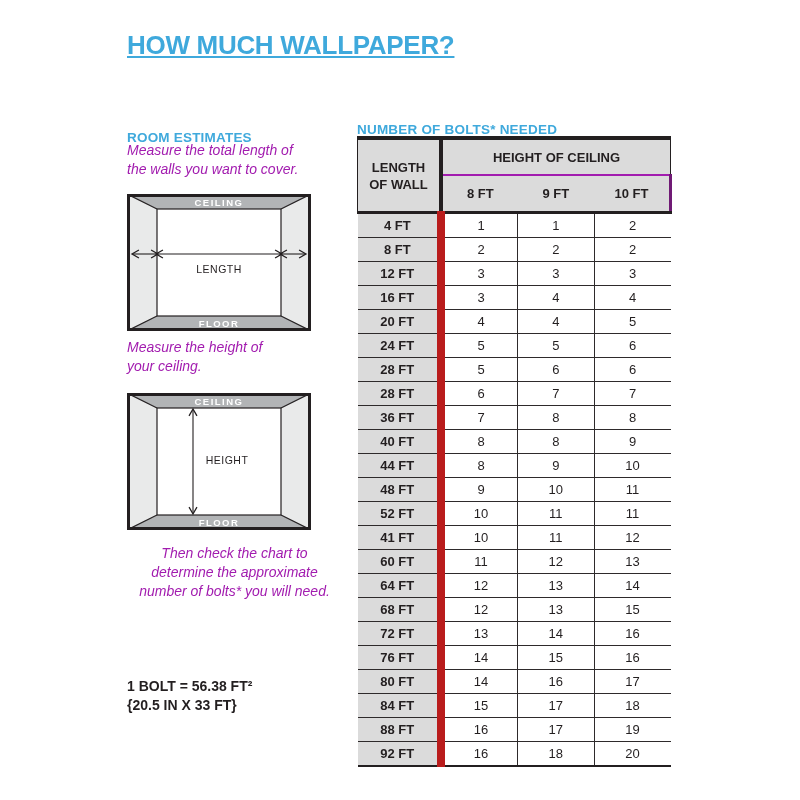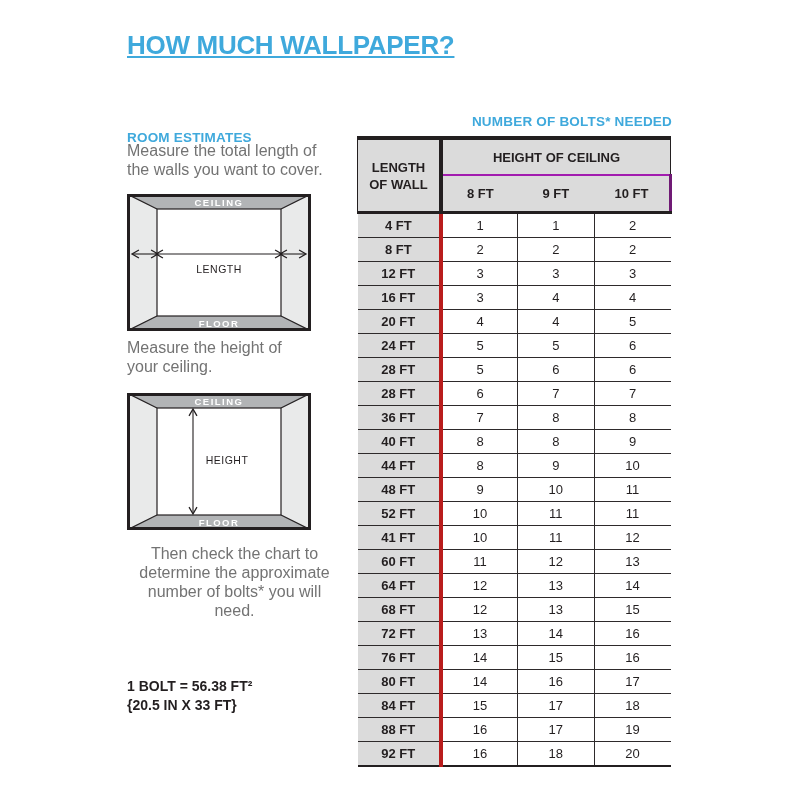--- a/index.html
+++ b/index.html
@@ -9,24 +9,24 @@
   }
   .title {
     position:absolute; left:127px; top:30px; margin:0;
     font-size:26px; font-weight:bold; letter-spacing:-0.3px; color:var(--accent,#3FA9DC);text-decoration:underline;
   }
   .section-head {
     position:absolute; margin:0; font-size:13.5px; font-weight:bold;
     letter-spacing:0.2px; color:var(--accent,#3FA9DC);
   }
   .room-head { left:127px; top:130px; }
-  .bolts-head { left:357px; top:114px; width:315px; text-align:right; }
+  .bolts-head { left:357px; top:122px; width:315px; text-align:left; }
   .step {
     position:absolute; left:127px; width:215px; margin:0;
-    font-size:16px; line-height:19px; white-space:pre-line; color:#737373;
+    font-size:14px; line-height:19px; white-space:pre-line; color:#a21caf;font-style:italic;
   }
   .s1 { top:141px; }
   .s2 { top:338px; }
   .s3 { top:544px;text-align:center; }
   .diagram { position:absolute; left:127px; width:184px; height:137px; }
   .d1 { top:194px; }
   .d2 { top:393px; }
   .fineprint {
     position:absolute; left:127px; margin:0; font-size:14px; line-height:19px;
     font-weight:bold; color:#231F20;
@@ -47,21 +47,21 @@
   .bolts-table thead th { background:#DBDBDB; font-weight:bold; border-top:4px solid #231F20; }
   .bolts-table th.corner {
     width:81px; border-right:4px solid #231F20; border-left:1px solid #231F20;
     border-bottom:3px solid #231F20; white-space:pre-line; line-height:17px;
   }
   .bolts-table th.span { height:34px; border-right:1px solid #231F20; border-bottom:2px solid #a21caf; }
   .bolts-table tr.sub th { height:35px; border-top:none; border-bottom:3px solid #231F20; }
   .bolts-table tr.sub th:last-child { border-right:3px solid #701a75; }
   .bolts-table tbody td { height:23px; border-bottom:1px solid #2e2a2b; background:#ffffff; }
   .bolts-table tbody td.rowlabel {
-    background:#DBDBDB; font-weight:bold; border-right:4px solid #b91c1c;
+    background:#DBDBDB; font-weight:bold; border-right:8px solid #b91c1c;
   }
   .bolts-table tbody td:nth-child(3), .bolts-table tbody td:nth-child(4) { border-left:1px solid #2e2a2b; }
   .bolts-table tbody tr:last-child td { border-bottom:2px solid #231F20; }
 </style>
 </head>
 <body>
 
 <div class="page">
 
   <h1 class="title">HOW MUCH WALLPAPER?</h1>

